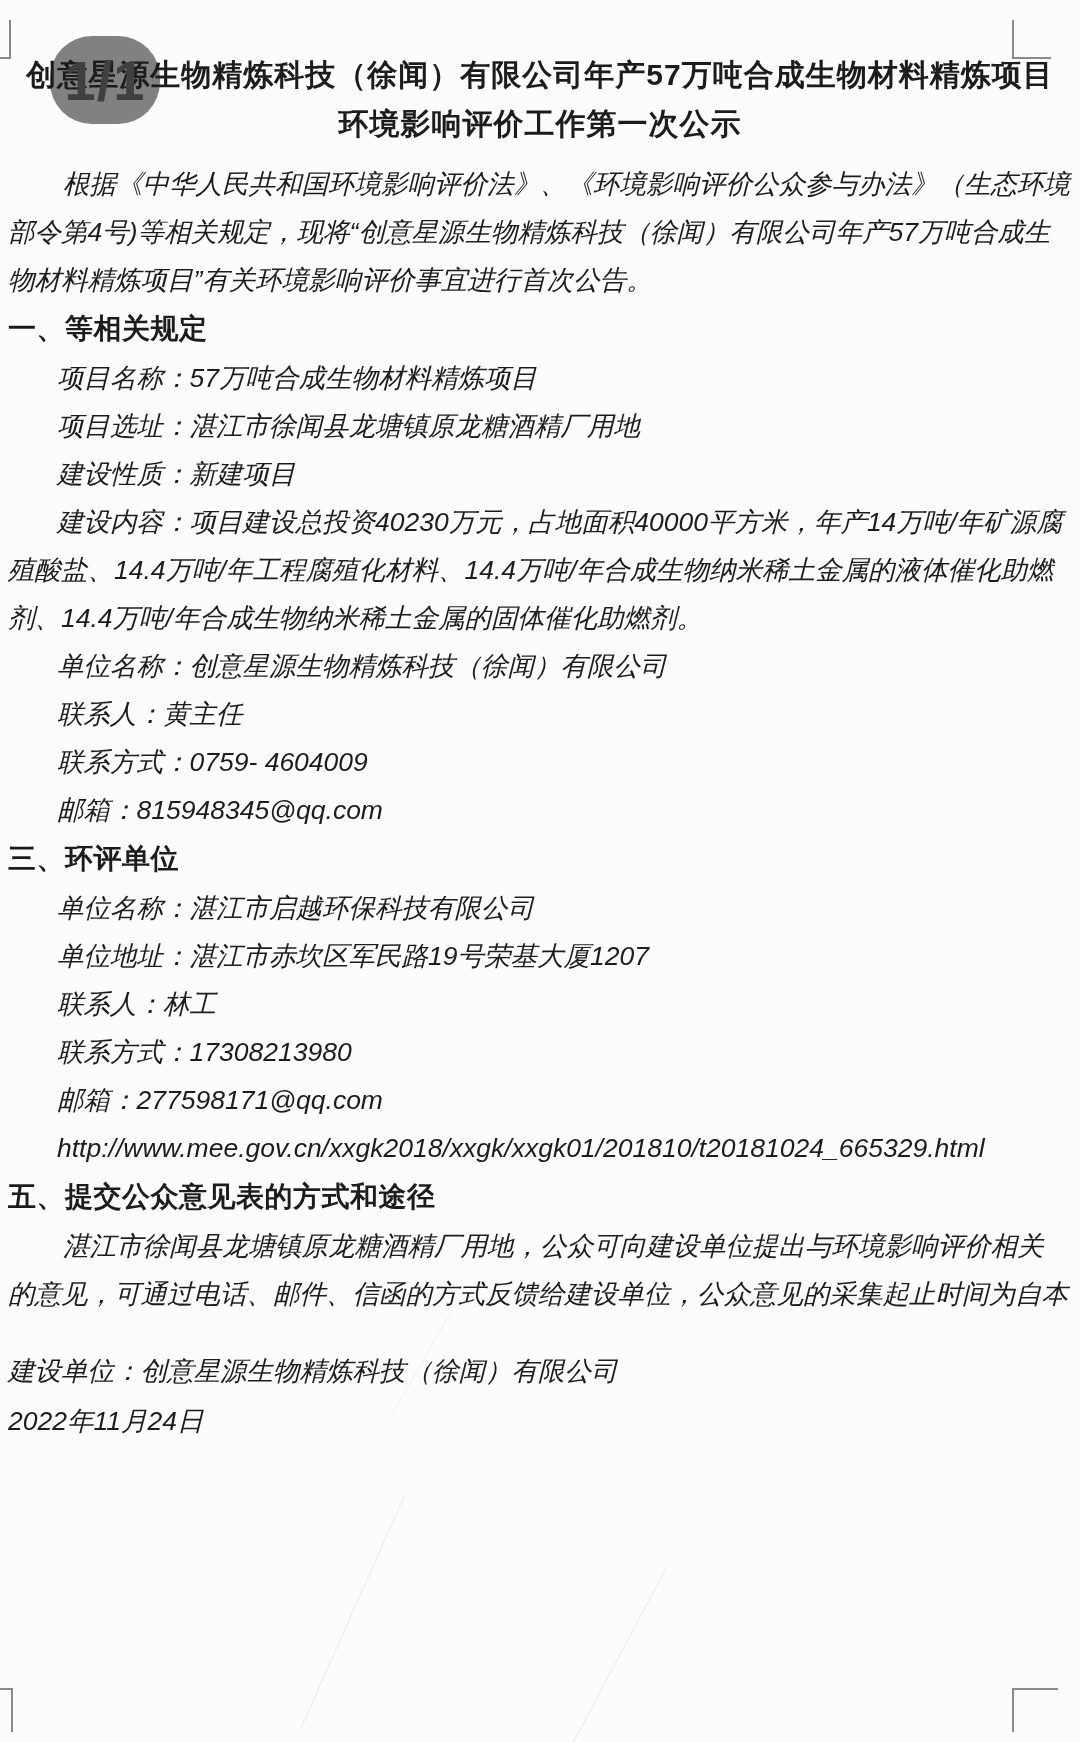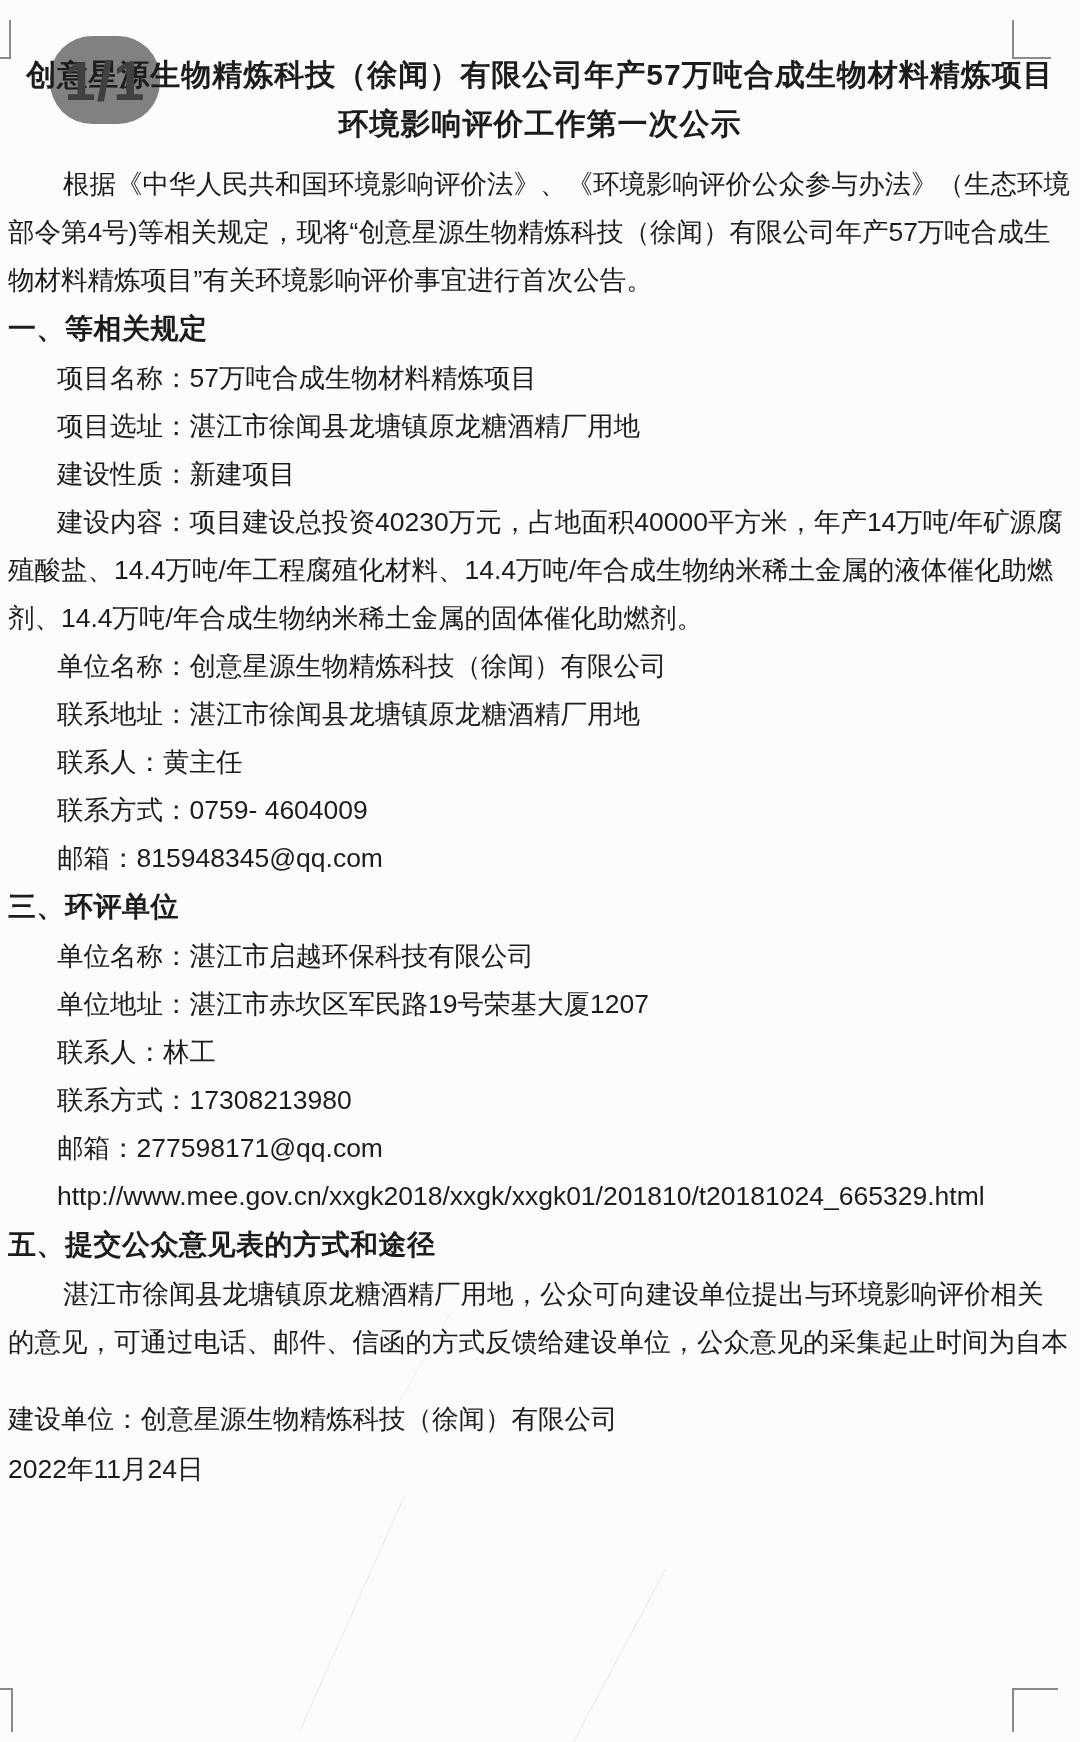--- a/index.html
+++ b/index.html
@@ -33,21 +33,21 @@
 
   .content { position:relative; z-index:1; padding:50px 8px 0 8px; }
 
   .title {
     text-align:center; font-weight:bold; font-size:30px;
     line-height:49px; letter-spacing:1px; white-space:nowrap;
   }
   .title-gap { height:12px; }
 
   .line {
-    font-size:26.5px; line-height:48px; white-space:nowrap;
+    font-size:26.5px; line-height:48px; white-space:nowrap;font-style:italic;
   }
   .hang  { padding-left:49px; }   
   .first { text-indent:55px; }    
 
   .heading {
     font-weight:bold; font-size:28px; line-height:50px;
     white-space:nowrap; letter-spacing:0.5px;
   }
 
   .signature { margin-top:28px; text-align:left; padding-right:38px; }
@@ -85,21 +85,20 @@
 
   <div class="heading">一、等相关规定</div>
   <div class="line hang">项目名称：57万吨合成生物材料精炼项目</div>
   <div class="line hang">项目选址：湛江市徐闻县龙塘镇原龙糖酒精厂用地</div>
   <div class="line hang">建设性质：新建项目</div>
   <div class="line hang">建设内容：项目建设总投资40230万元，占地面积40000平方米，年产14万吨/年矿源腐</div>
   <div class="line">殖酸盐、14.4万吨/年工程腐殖化材料、14.4万吨/年合成生物纳米稀土金属的液体催化助燃</div>
   <div class="line">剂、14.4万吨/年合成生物纳米稀土金属的固体催化助燃剂。</div>
 
   <div class="line hang">单位名称：创意星源生物精炼科技（徐闻）有限公司</div>
-  <div class="line hang">联系地址：湛江市徐闻县龙塘镇原龙糖酒精厂用地</div>
   <div class="line hang">联系人：黄主任</div>
   <div class="line hang">联系方式：0759- 4604009</div>
   <div class="line hang">邮箱：815948345@qq.com</div>
 
   <div class="heading">三、环评单位</div>
   <div class="line hang">单位名称：湛江市启越环保科技有限公司</div>
   <div class="line hang">单位地址：湛江市赤坎区军民路19号荣基大厦1207</div>
   <div class="line hang">联系人：林工</div>
   <div class="line hang">联系方式：17308213980</div>
   <div class="line hang">邮箱：277598171@qq.com</div>

